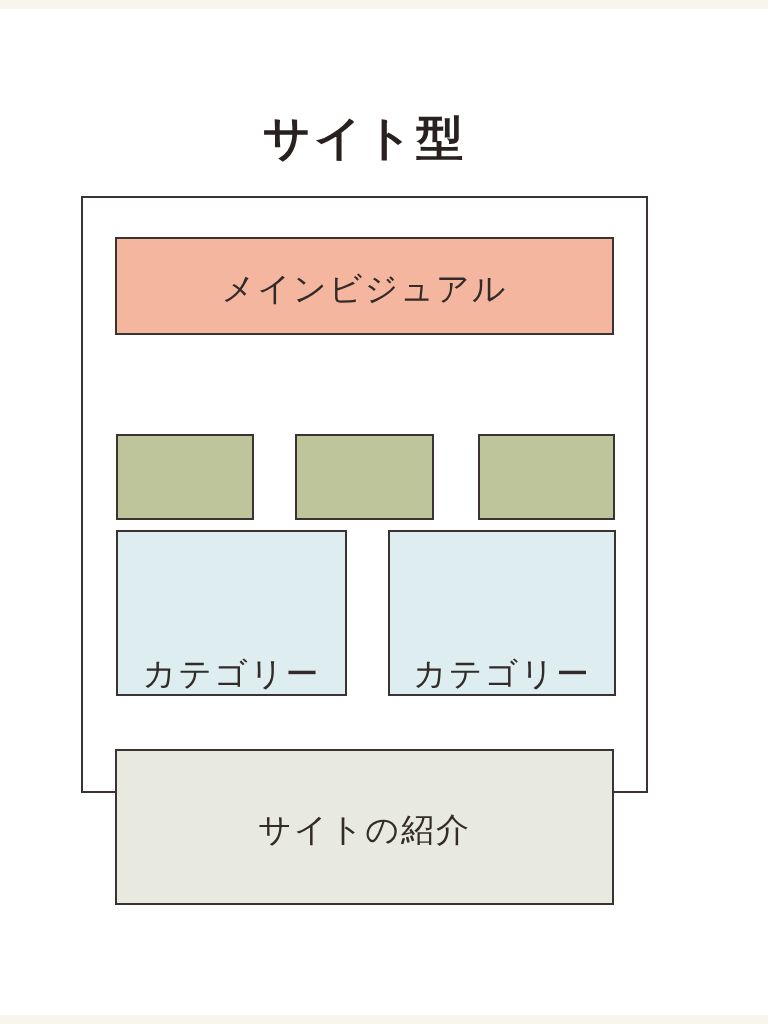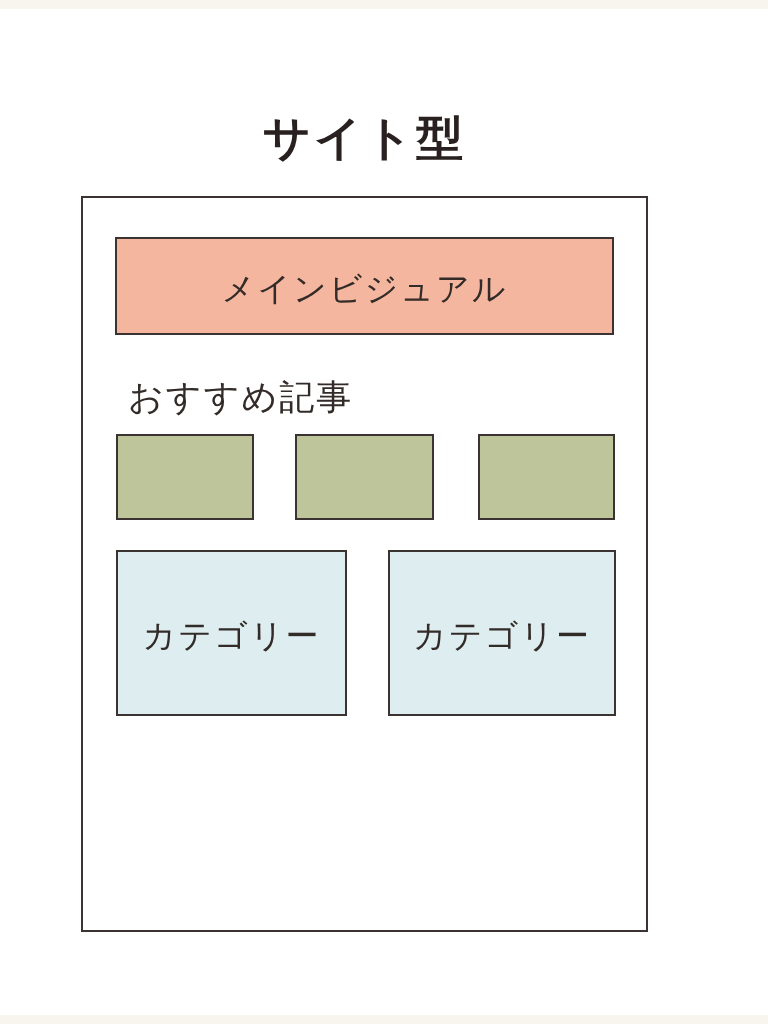--- a/index.html
+++ b/index.html
@@ -33,21 +33,21 @@
     font-weight: bold;
     letter-spacing: 3px;
     color: var(--title-text, #29211f);
     margin-top: 20px;
   }
   .wireframe {
     position: absolute;
     left: 81px;
     top: 196px;
     width: 567px;
-    height: 736px;
+    height: 597px;
     box-sizing: border-box;
     border: 2px solid var(--border, #3a3331);
     background: var(--card-bg, #ffffff);
   }
   .block {
     position: absolute;
     box-sizing: border-box;
     border: 2px solid var(--border, #3a3331);
     display: flex;
     align-items: center;
@@ -79,23 +79,24 @@
   }
   .thumb {
     top: 236px;
     height: 86px;
     background: var(--thumbnail, #bec59a);
   }
   .thumb-1 { left: 33px;  width: 138px; }
   .thumb-2 { left: 212px; width: 139px; }
   .thumb-3 { left: 395px; width: 137px; }
   .category {
-    top: 352px;
+    top: 332px;
     height: 166px;
     background: var(--category, #deeef0);
+    align-items: flex-end;
   }
   .category-1 { left: 33px;  width: 231px; }
   .category-2 { left: 305px; width: 228px; }
   .site-intro {
     left: 32px;
     top: 551px;
     width: 499px;
     height: 156px;
     background: var(--site-intro, #e9eadf);
   }
@@ -106,28 +107,30 @@
 <div class="white-card"></div>
 
 <h1 class="diagram-title">サイト型</h1>
 
 <div class="wireframe">
 
   <div class="block main-visual">
     <span class="block-label">メインビジュアル</span>
   </div>
 
-  <div class="recommended-heading">おすすめ記事</div>
 
   <div class="block thumb thumb-1"></div>
   <div class="block thumb thumb-2"></div>
   <div class="block thumb thumb-3"></div>
 
   <div class="block category category-1">
     <span class="block-label">カテゴリー</span>
   </div>
 
   <div class="block category category-2">
     <span class="block-label">カテゴリー</span>
   </div>
 
+  <div class="block site-intro">
+    <span class="block-label">サイトの紹介</span>
+  </div>
 
 </div>
 
 </body></html>

